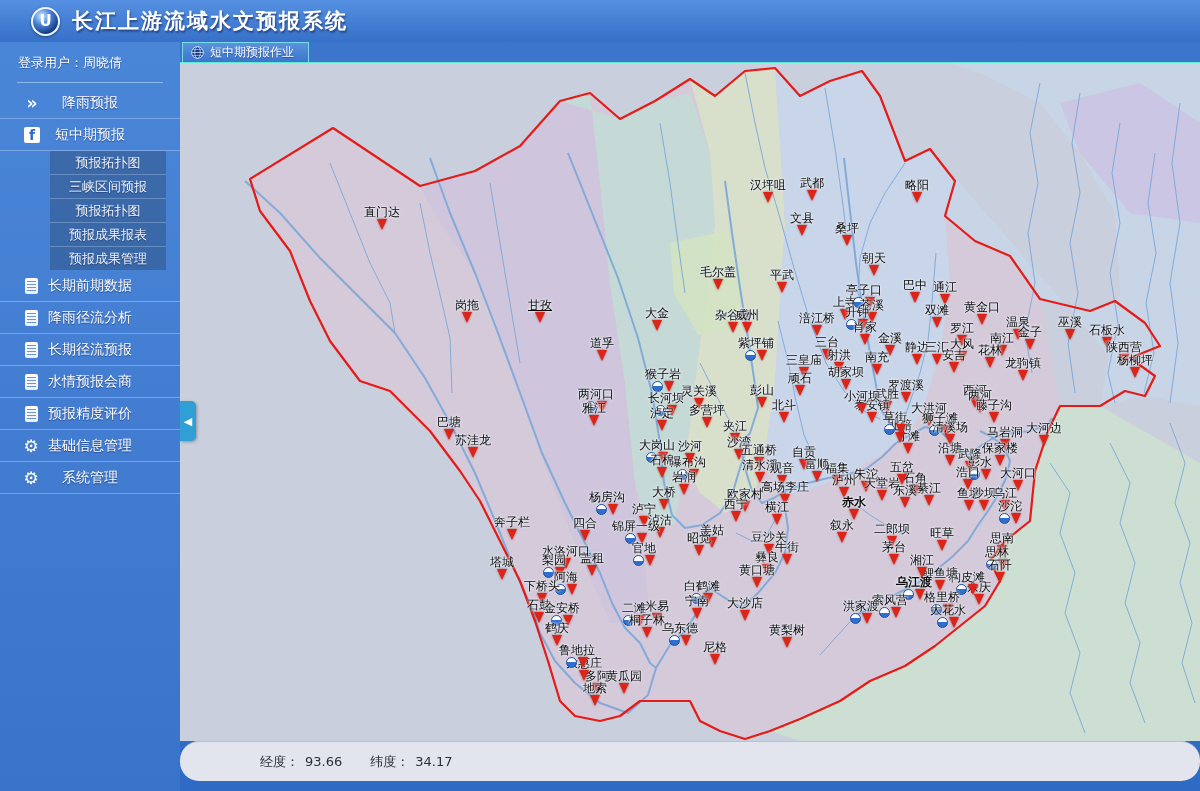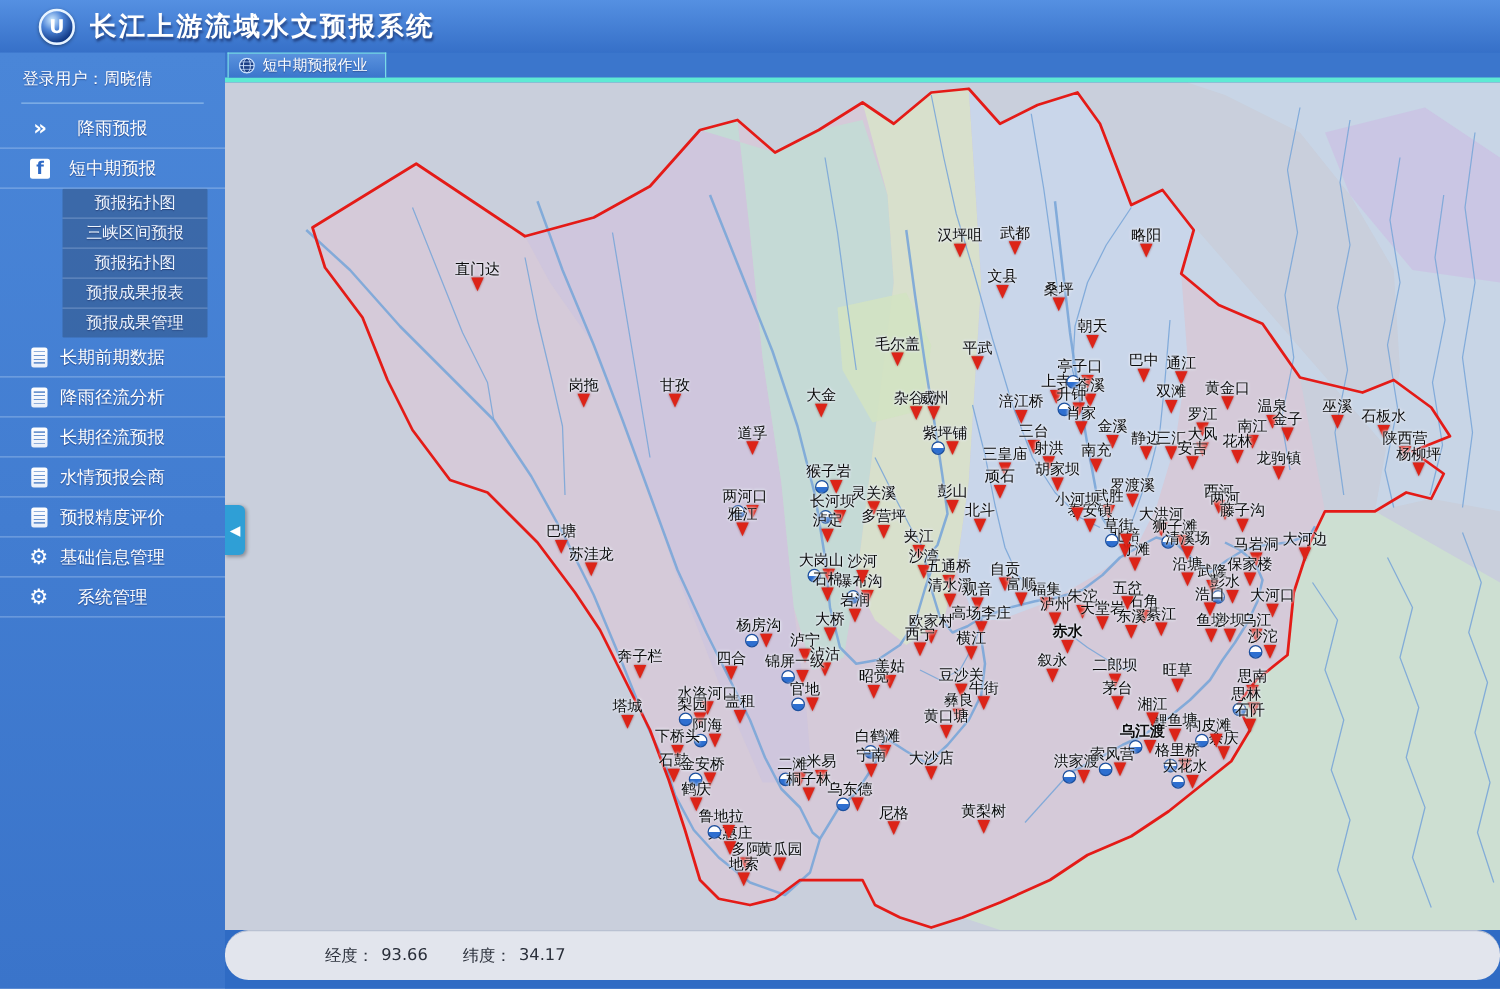--- a/index.html
+++ b/index.html
@@ -29,21 +29,21 @@
     font-weight:bold;font-size:14px;line-height:16px;text-align:center;}
   .gear{font-size:17px;line-height:18px;}
   .docico{left:25px;width:13px;height:16px;background:linear-gradient(#ffffff,#e9effa);border-radius:2px;position:absolute;}
   .docico::before{content:"";position:absolute;left:2px;right:2px;top:3px;height:10px;
     background:repeating-linear-gradient(#6d95cf 0 1px,transparent 1px 3px);}
   .submenu{background:rgba(40,62,98,.38);margin:0 14px 0 50px;border-radius:1px;}
   .submenu-item{height:23px;line-height:23px;text-align:center;color:#eef4fd;font-size:13px;cursor:pointer;
     border-bottom:1px solid rgba(220,235,255,.28);text-shadow:0 1px 1px rgba(0,0,50,.4);}
   .submenu-item:last-child{border-bottom:none;}
   
-  .tabbar{height:20px;background:#3b76cc;display:flex;border-bottom:4px solid #5eead4;}
+  .tabbar{height:20px;background:#3b76cc;display:flex;border-bottom:1px solid #5eead4;}
   .tab{margin-left:2px;padding:0 14px 0 8px;display:flex;align-items:center;gap:6px;
     background:linear-gradient(#5a92de,#3b76cc);border:1px solid #7adbe8;border-bottom:none;cursor:pointer;}
   .tab-label{color:#fff;font-size:12px;text-shadow:0 1px 1px rgba(0,0,50,.4);white-space:nowrap;}
   
   .map{position:relative;width:1020px;height:678px;background:#c9cfdc;overflow:hidden;}
   .map svg{position:absolute;left:0;top:0;}
   .stations{position:absolute;left:0;top:0;width:100%;height:100%;}
   .stn{position:absolute;transform:translate(-50%,-7px);text-align:center;cursor:pointer;}
   .stn-label{font-size:12px;line-height:13px;color:#0a0a0a;white-space:nowrap;
     text-shadow:0 0 2px #e8ecf4,0 0 2px #e8ecf4,0 0 3px #e8ecf4;}
@@ -181,21 +181,21 @@
               <div class="stn-icons">
                 <div class="tri"></div>
               </div>
             </div>
             <div class="stn" title="岗拖" style="left: 287px; top: 243px;">
               <div class="stn-label">岗拖</div>
               <div class="stn-icons">
                 <div class="tri"></div>
               </div>
             </div>
-            <div class="stn" title="甘孜" style="left: 360px; top: 243px;">
+            <div class="stn" title="甘孜" style="left: 360px; top: 243px; text-decoration: underline;">
               <div class="stn-label">甘孜</div>
               <div class="stn-icons">
                 <div class="tri"></div>
               </div>
             </div>
             <div class="stn" title="道孚" style="left: 422px; top: 281px;">
               <div class="stn-label">道孚</div>
               <div class="stn-icons">
                 <div class="tri"></div>
               </div>
@@ -870,21 +870,21 @@
                 <div class="tri"></div>
               </div>
             </div>
             <div class="stn" title="洪家渡" style="left: 681px; top: 544px;">
               <div class="stn-label">洪家渡</div>
               <div class="stn-icons">
                 <div class="ball"></div>
                 <div class="tri"></div>
               </div>
             </div>
-            <div class="stn" title="黄梨树" style="left: 607px; top: 568px; margin-top: 16px;">
+            <div class="stn" title="黄梨树" style="left: 607px; top: 568px;">
               <div class="stn-label">黄梨树</div>
               <div class="stn-icons">
                 <div class="tri"></div>
               </div>
             </div>
             <div class="stn" title="牛街" style="left: 607px; top: 485px;">
               <div class="stn-label">牛街</div>
               <div class="stn-icons">
                 <div class="tri"></div>
               </div>

